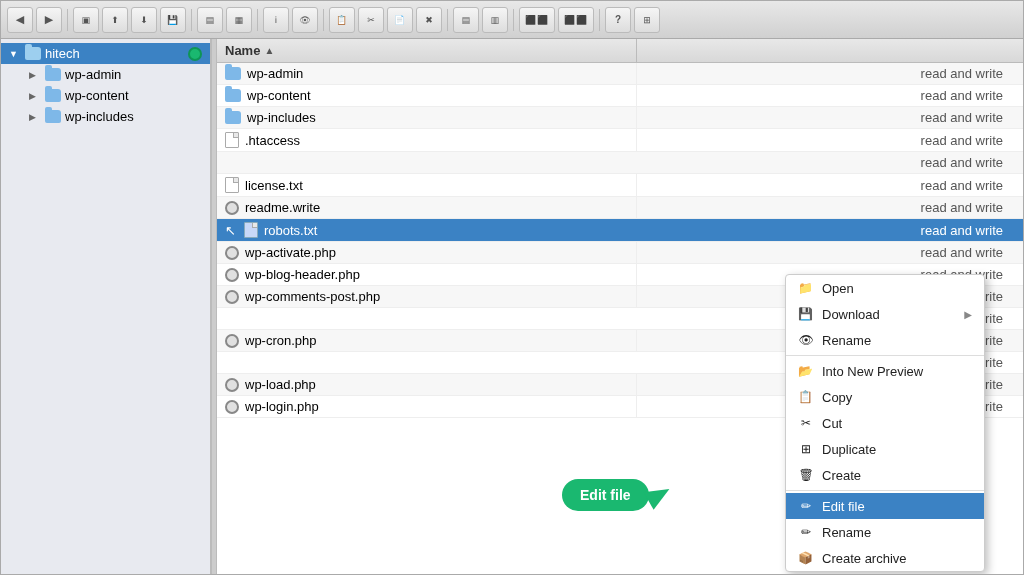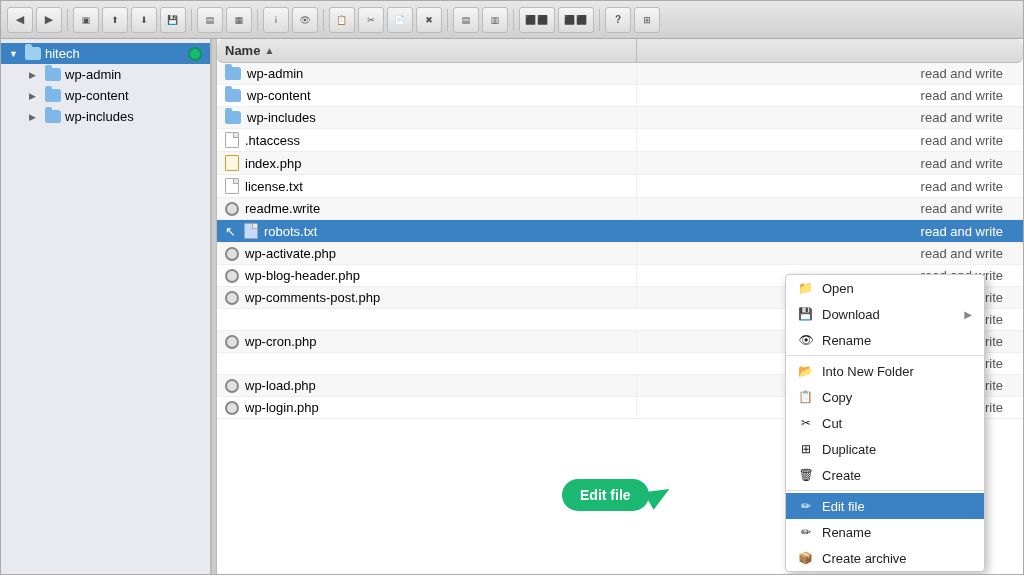--- a/index.html
+++ b/index.html
@@ -123,21 +123,20 @@
       position: relative;
     }
 
     .file-list-header {
       display: flex;
       background: linear-gradient(to bottom, #e8e8e8, #d8d8d8);
       border-bottom: 1px solid #bbb;
       position: sticky;
       top: 0;
       z-index: 5;
-      border-radius: 6px;
     }
 
     .col-name {
       width: 420px;
       padding: 4px 8px;
       font-weight: bold;
       color: #333;
       border-right: 1px solid #bbb;
       display: flex;
       align-items: center;
@@ -446,24 +445,20 @@
 
       <div class="file-row">
         <div class="file-name-cell">
           <span class="file-icon-doc"></span>
           <span>.htaccess</span>
         </div>
         <div class="file-perms-cell">read and write</div>
       </div>
 
       <div class="file-row">
-        <div class="file-name-cell">
-          <span class="file-icon-php"></span>
-          <span>index.php</span>
-        </div>
         <div class="file-perms-cell">read and write</div>
       </div>
 
       <div class="file-row">
         <div class="file-name-cell">
           <span class="file-icon-doc"></span>
           <span>license.txt</span>
         </div>
         <div class="file-perms-cell">read and write</div>
       </div>
@@ -555,21 +550,21 @@
         </div>
 
         <div class="menu-item">
           <span class="menu-icon">👁</span>
           <span>Rename</span>
         </div>
         <div class="menu-sep"></div>
 
         <div class="menu-item">
           <span class="menu-icon">📂</span>
-          <span>Into New Folder</span>
+          <span>Into New Preview</span>
         </div>
 
         <div class="menu-item">
           <span class="menu-icon">📋</span>
           <span>Copy</span>
         </div>
 
         <div class="menu-item">
           <span class="menu-icon">✂</span>
           <span>Cut</span>

